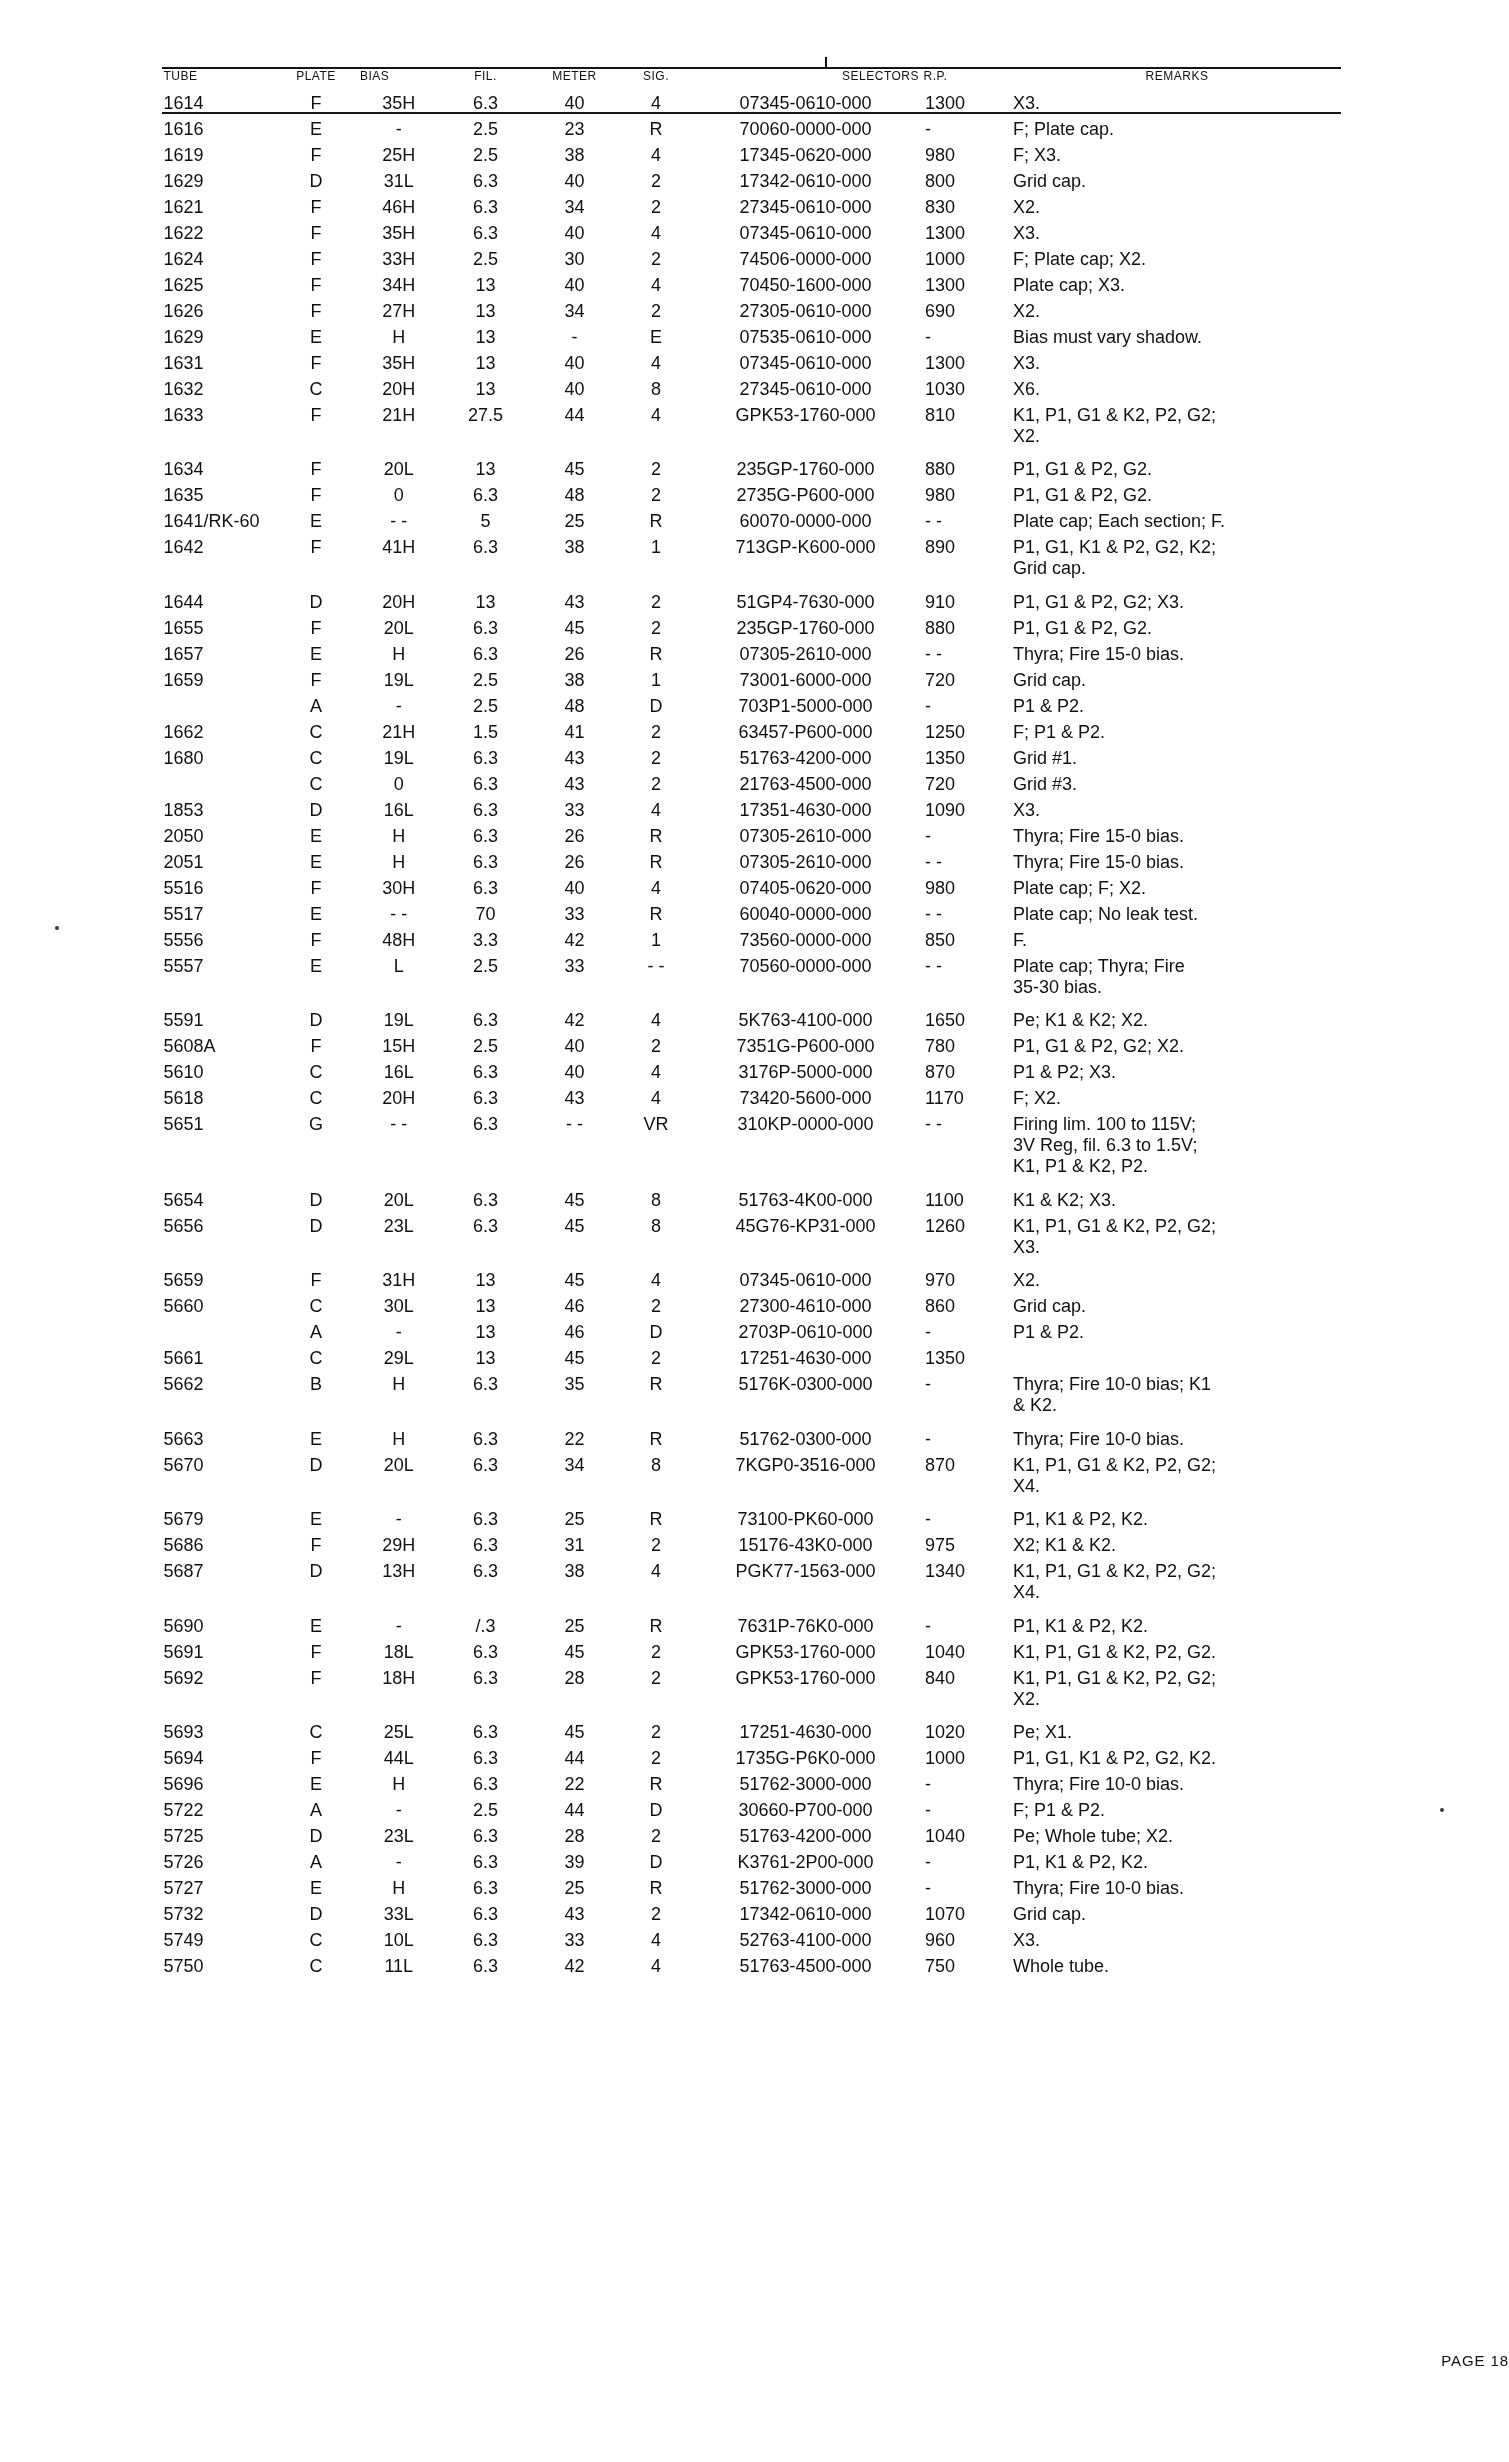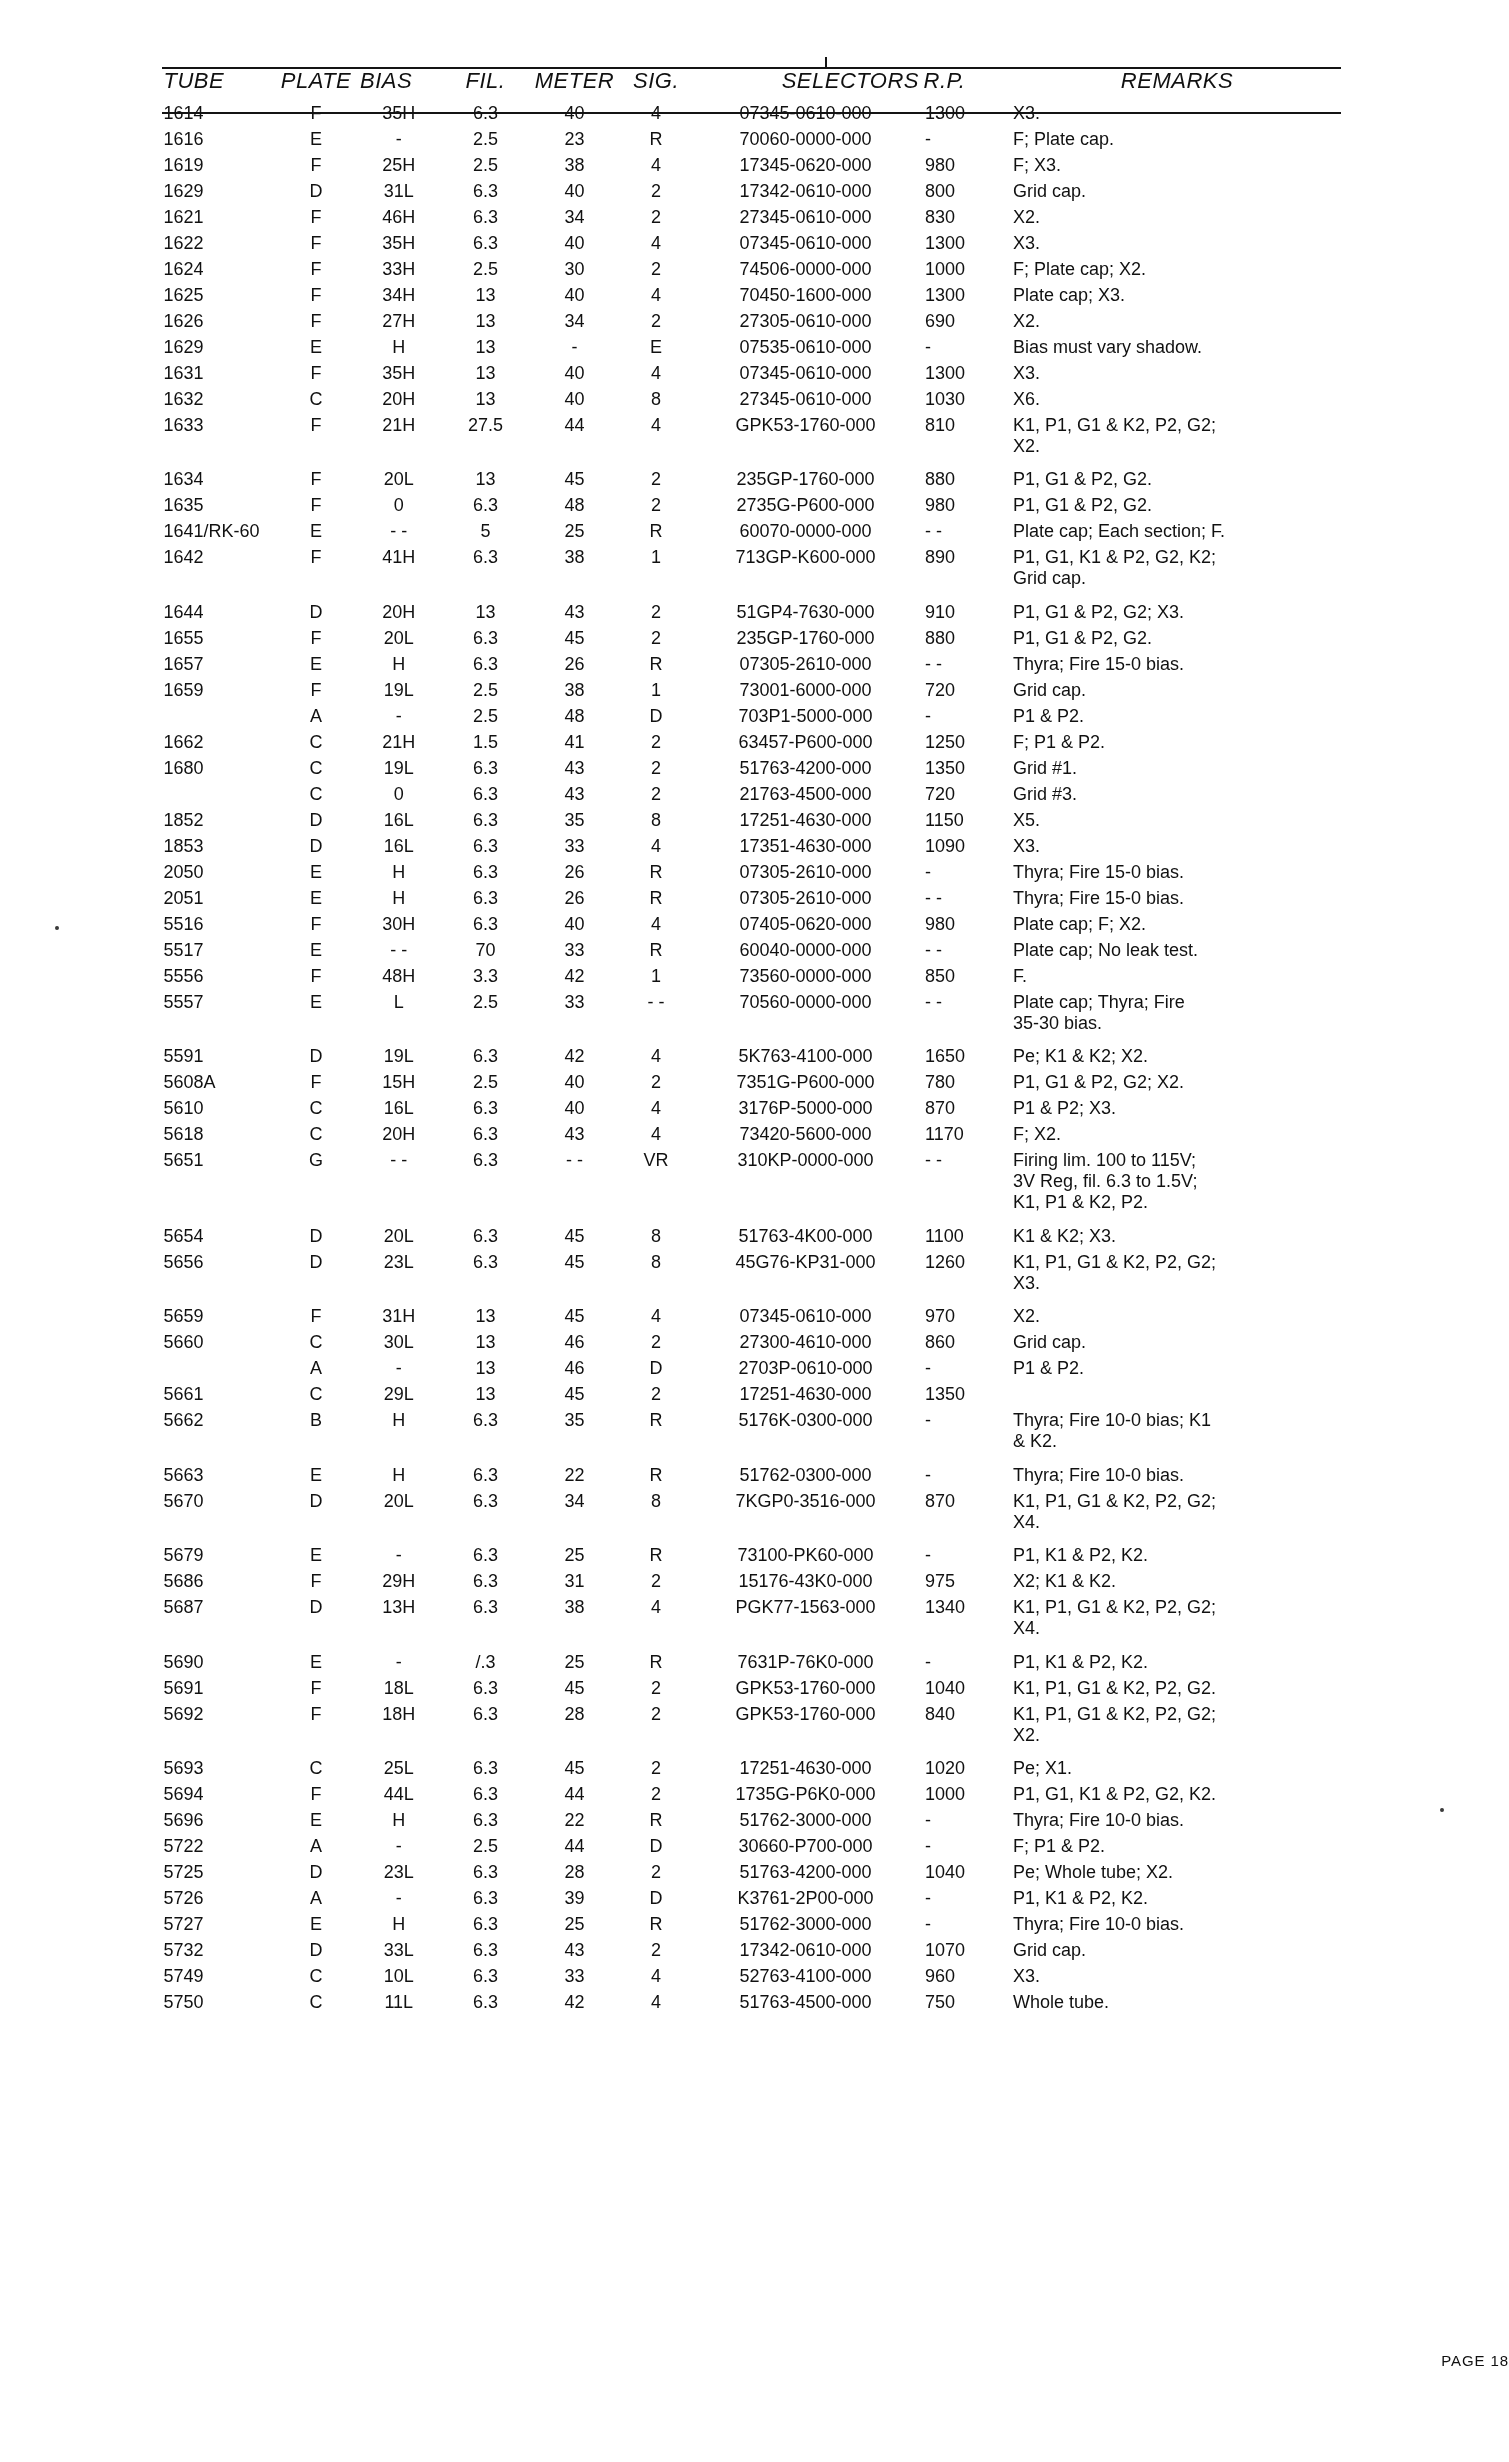--- a/index.html
+++ b/index.html
@@ -28,26 +28,25 @@
     width: 1179px;
   }
   table.tubes {
     width: 100%;
     border-collapse: collapse;
     font-size: 18px;
     line-height: 1.0;
   }
   table.tubes thead th {
     font-weight: normal;
-    font-size: 22px;
+    font-size: 12px;
     letter-spacing: 0.5px;
     padding: 0 0 10.6px 0;
     vertical-align: bottom;
     white-space: nowrap;
-    font-style: italic;
   }
   .rule-top {
     position: absolute;
     left: 162px;
     top: 67px;
     width: 1179px;
     height: 1.5px;
     background: #141414;
   }
   .rule-head {
@@ -414,31 +413,20 @@
             <td class="c-plate">C</td>
             <td class="c-bias">0</td>
             <td class="c-fil">6.3</td>
             <td class="c-meter">43</td>
             <td class="c-sig">2</td>
             <td class="c-sel">21763-4500-000</td>
             <td class="c-rp">720</td>
             <td class="c-rem">Grid #3.</td>
           </tr>
           <tr>
-            <td class="c-tube">1852</td>
-            <td class="c-plate">D</td>
-            <td class="c-bias">16L</td>
-            <td class="c-fil">6.3</td>
-            <td class="c-meter">35</td>
-            <td class="c-sig">8</td>
-            <td class="c-sel">17251-4630-000</td>
-            <td class="c-rp">1150</td>
-            <td class="c-rem">X5.</td>
-          </tr>
-          <tr>
             <td class="c-tube">1853</td>
             <td class="c-plate">D</td>
             <td class="c-bias">16L</td>
             <td class="c-fil">6.3</td>
             <td class="c-meter">33</td>
             <td class="c-sig">4</td>
             <td class="c-sel">17351-4630-000</td>
             <td class="c-rp">1090</td>
             <td class="c-rem">X3.</td>
           </tr>

